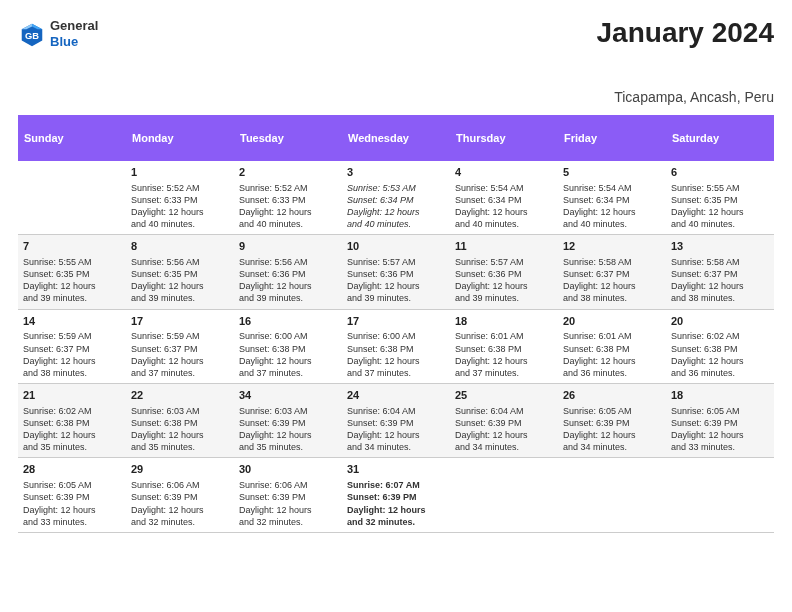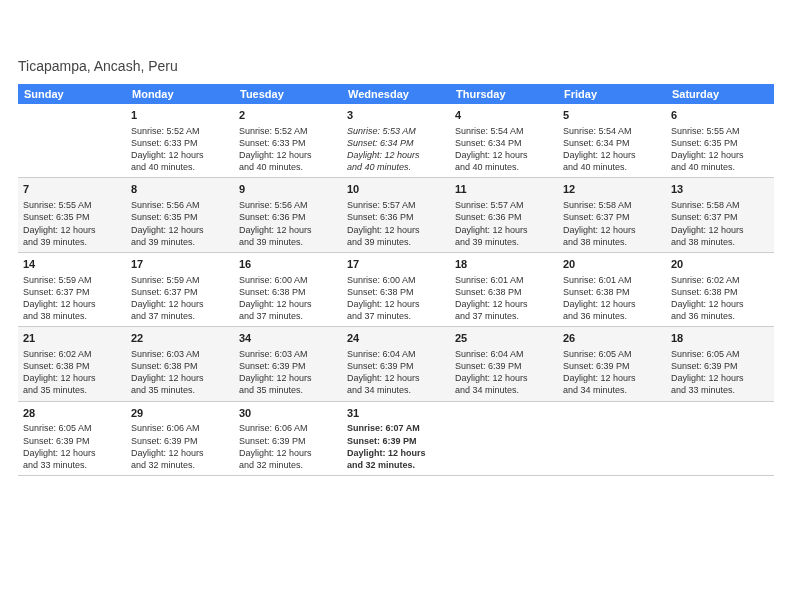--- a/index.html
+++ b/index.html
@@ -51,23 +51,23 @@
       font-size: 14px;
       color: #444;
       margin-top: 40px;
     }
     table {
       width: 100%;
       border-collapse: collapse;
       font-size: 10px;
     }
     thead tr th {
-      background-color: #3b82f6;
+      background-color: #8b5cf6;
       color: #fff;
-      padding: 4px 6px;
+      padding: 17px 6px;
       text-align: left;
       font-size: 11px;
       font-weight: bold;
     }
     tbody tr {
       border-bottom: 1px solid #ccc;
     }
     tbody tr:nth-child(odd) {
       background-color: #fff;
     }
@@ -91,21 +91,34 @@
     td .info {
       color: #333;
       font-size: 9px;
     }
   </style>
 </head>
 <body>
 
 <div class="page">
   <div class="header">
+    <div class="logo">
+      <svg class="logo-icon" viewBox="0 0 30 30">
+        <polygon points="15,4 26,10 26,22 15,28 4,22 4,10" fill="#1565c0"></polygon>
+        <polygon points="15,4 26,10 21,10 15,7" fill="#42a5f5"></polygon>
+        <polygon points="15,4 15,7 9,10 4,10" fill="#90caf9"></polygon>
+        <text x="15" y="20" text-anchor="middle" font-size="10" fill="white" font-weight="bold">GB</text>
+      </svg>
+      <div class="logo-text">
+        <span class="logo-general">General</span><br>
+        <span class="logo-blue">Blue</span>
+      </div>
+    </div>
     <div class="title-block">
+      <div class="main-title">January 2024</div>
       <div class="subtitle">Ticapampa, Ancash, Peru</div>
     </div>
   </div>
 
   <table>
     <thead>
       <tr>
         <th>Sunday</th>
         <th>Monday</th>
         <th>Tuesday</th>

